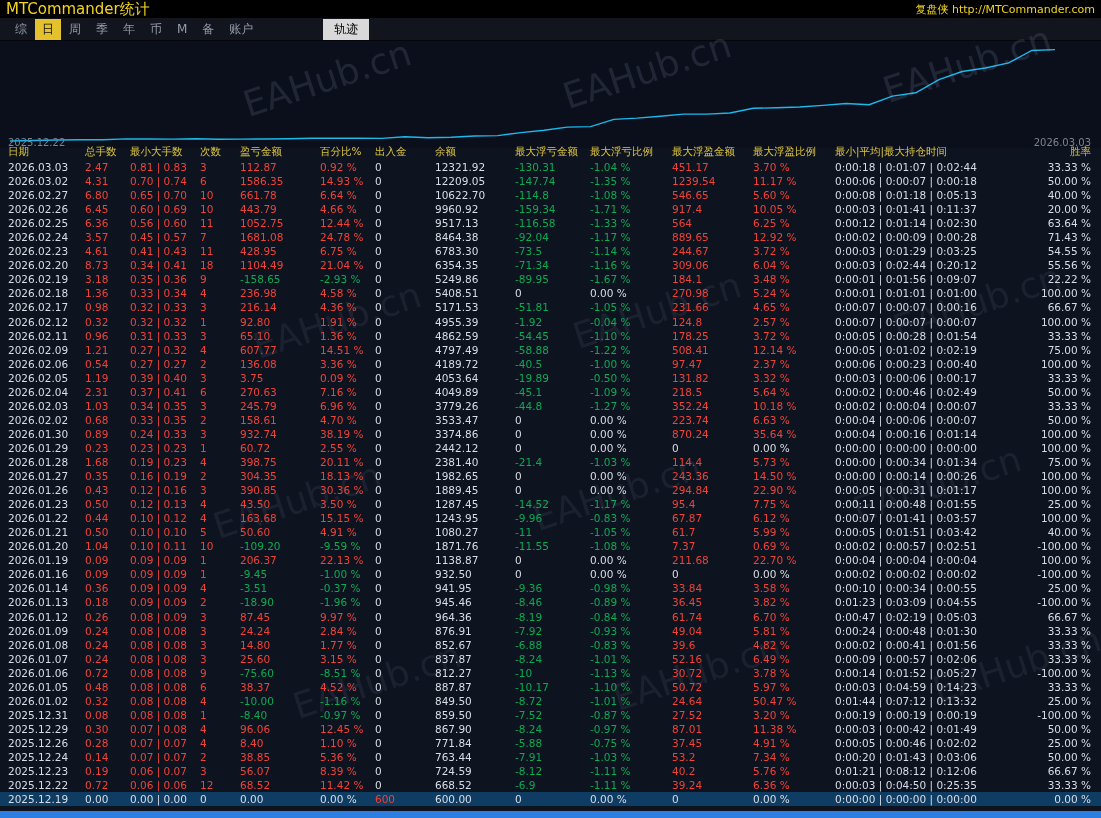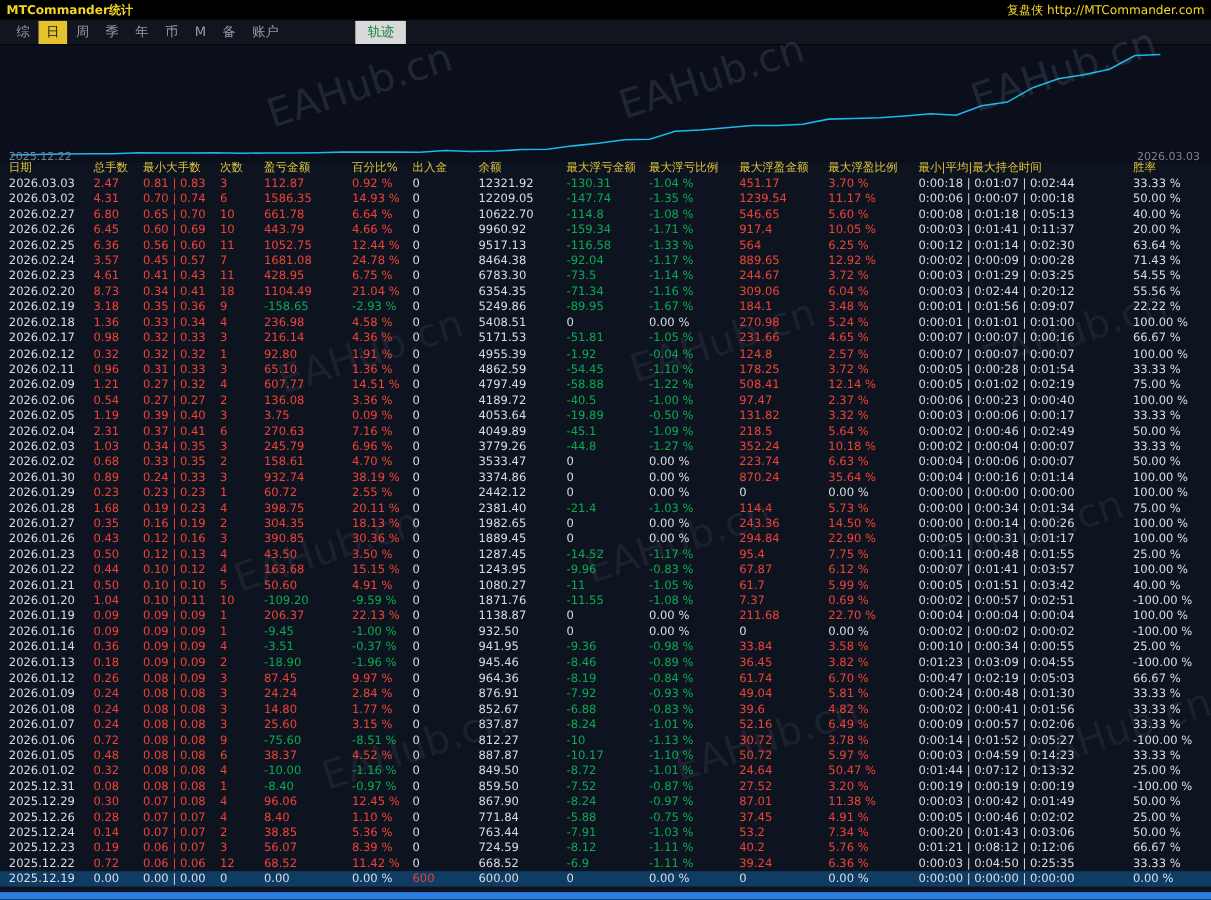--- a/index.html
+++ b/index.html
@@ -3,47 +3,47 @@
 <meta charset="utf-8">
 <style>
   html,body{margin:0;padding:0;background:#000;}
   .app{position:relative;width:1101px;height:818px;background:#0e1320;overflow:hidden;
        font-family:"DejaVu Sans","Liberation Sans",sans-serif;}
 
   
   .titlebar{position:absolute;top:0;left:0;right:0;height:18px;background:#000;
             display:flex;justify-content:space-between;align-items:center;
             padding:0 6px;box-sizing:border-box;}
-  .titlebar .t-left{color:#f2d522;font-size:11px;font-weight:bold;}
+  .titlebar .t-left{color:#f2d522;font-size:15px;font-weight:normal;}
   .titlebar .t-right{color:#f2d522;font-size:11px;}
 
   
   .menubar{position:absolute;top:18px;left:0;right:0;height:22px;background:#12151e;
            display:flex;align-items:center;padding-left:8px;font-size:12px;color:#959cab;}
   .menu-item{padding:2px 7px;margin-right:1px;}
   .menu-item.active{background:#e3c22e;color:#15130a;}
-  .track-tab{margin-left:62px;background:#d9d9d9;color:#15803d;padding:2px 11px;font-size:12px;}
+  .track-tab{margin-left:62px;background:#d9d9d9;color:#000000;padding:2px 11px;font-size:12px;}
 
   
   .chart{position:absolute;top:40px;left:0;width:1101px;height:108px;background:#0a0f1b;
          border-top:1px solid #04060c;box-sizing:border-box;}
   .chart svg{position:absolute;top:0;left:0;}
   .axis-label{position:absolute;bottom:0;font-size:10px;color:#7c8290;z-index:3;}
   .axis-label.left{left:8px;}
   .axis-label.right{right:10px;}
 
   
   .stats-table{position:absolute;top:144px;left:0;right:0;font-size:10.5px;z-index:2;}
   .thead,.trow{display:grid;
     grid-template-columns:77px 45px 70px 40px 80px 55px 60px 80px 75px 82px 81px 82px 195px 63px;
     padding-left:8px;align-items:center;white-space:nowrap;}
   .thead{height:16px;color:#dcc43d;}
   .trow{height:14.05px;color:#d9dde5;}
   .cell{overflow:visible;}
-  .c13{text-align:left;padding-right:2px;}
+  .c13{text-align:right;padding-right:2px;}
   .pos{color:#ef4338;}
   .neg{color:#0caa52;}
   .trow.selected{background:#0e3c63;}
 
   
   .wm{position:absolute;font-size:36px;color:rgba(145,160,190,0.10);
       transform:rotate(-18deg);pointer-events:none;z-index:1;white-space:nowrap;}
   .wm.bright{color:rgba(160,175,205,0.15);}
 
   

